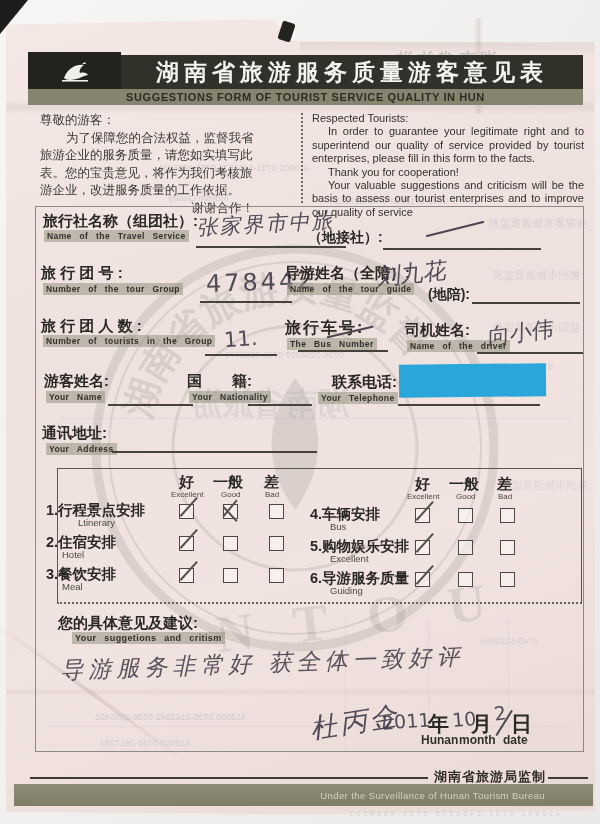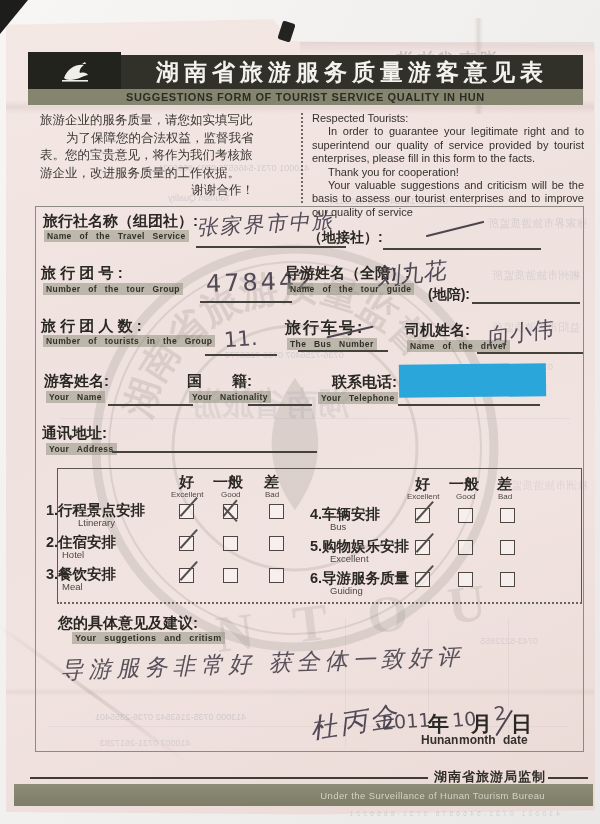--- a/index.html
+++ b/index.html
@@ -89,22 +89,23 @@
     </svg>
   </div>
   <div style="position:absolute;left:121px;top:55px;width:462px;height:34px;background:#31312a;display:flex;align-items:center;justify-content:center;">
     <span style="color:#f3f2ec;font-weight:bold;font-size:23px;letter-spacing:5px;white-space:nowrap;">湖南省旅游服务质量游客意见表</span>
   </div>
   <div style="position:absolute;left:28px;top:89px;width:555px;height:16px;background:#85856f;display:flex;align-items:center;justify-content:center;">
     <span style="color:#2c2c24;font-weight:bold;font-size:11px;letter-spacing:.6px;white-space:nowrap;">SUGGESTIONS FORM OF TOURIST SERVICE QUALITY IN HUN</span>
   </div>
 
   <div style="position:absolute;left:40px;top:112px;width:256px;font-family:'Liberation Serif',serif;font-size:12.5px;line-height:17.5px;color:#3b3832;">
+    <div>尊敬的游客：</div>
+    <div style="padding-left:26px;">为了保障您的合法权益，监督我省</div>
     <div>旅游企业的服务质量，请您如实填写此</div>
-    <div style="padding-left:26px;">为了保障您的合法权益，监督我省</div>
     <div>表。您的宝贵意见，将作为我们考核旅</div>
     <div>游企业，改进服务质量的工作依据。</div>
     <div style="text-align:right;padding-right:42px;">谢谢合作！</div>
   </div>
   <div style="position:absolute;left:301px;top:113px;width:0;height:90px;border-left:2px dotted #6f6b64;"></div>
   <div style="position:absolute;left:312px;top:112px;width:272px;font-size:11px;line-height:13.4px;color:#33312b;text-align:justify;">
     <div>Respected Tourists:</div>
     <div style="text-indent:16px;">In order to guarantee your legitimate right and to superintend our quality of service provided by tourist enterprises, please fill in this form to the facts.</div>
     <div style="text-indent:16px;">Thank you for cooperation!</div>
     <div style="text-indent:16px;">Your valuable suggestions and criticism will be the basis to assess our tourist enterprises and to improve our quality of service</div>

